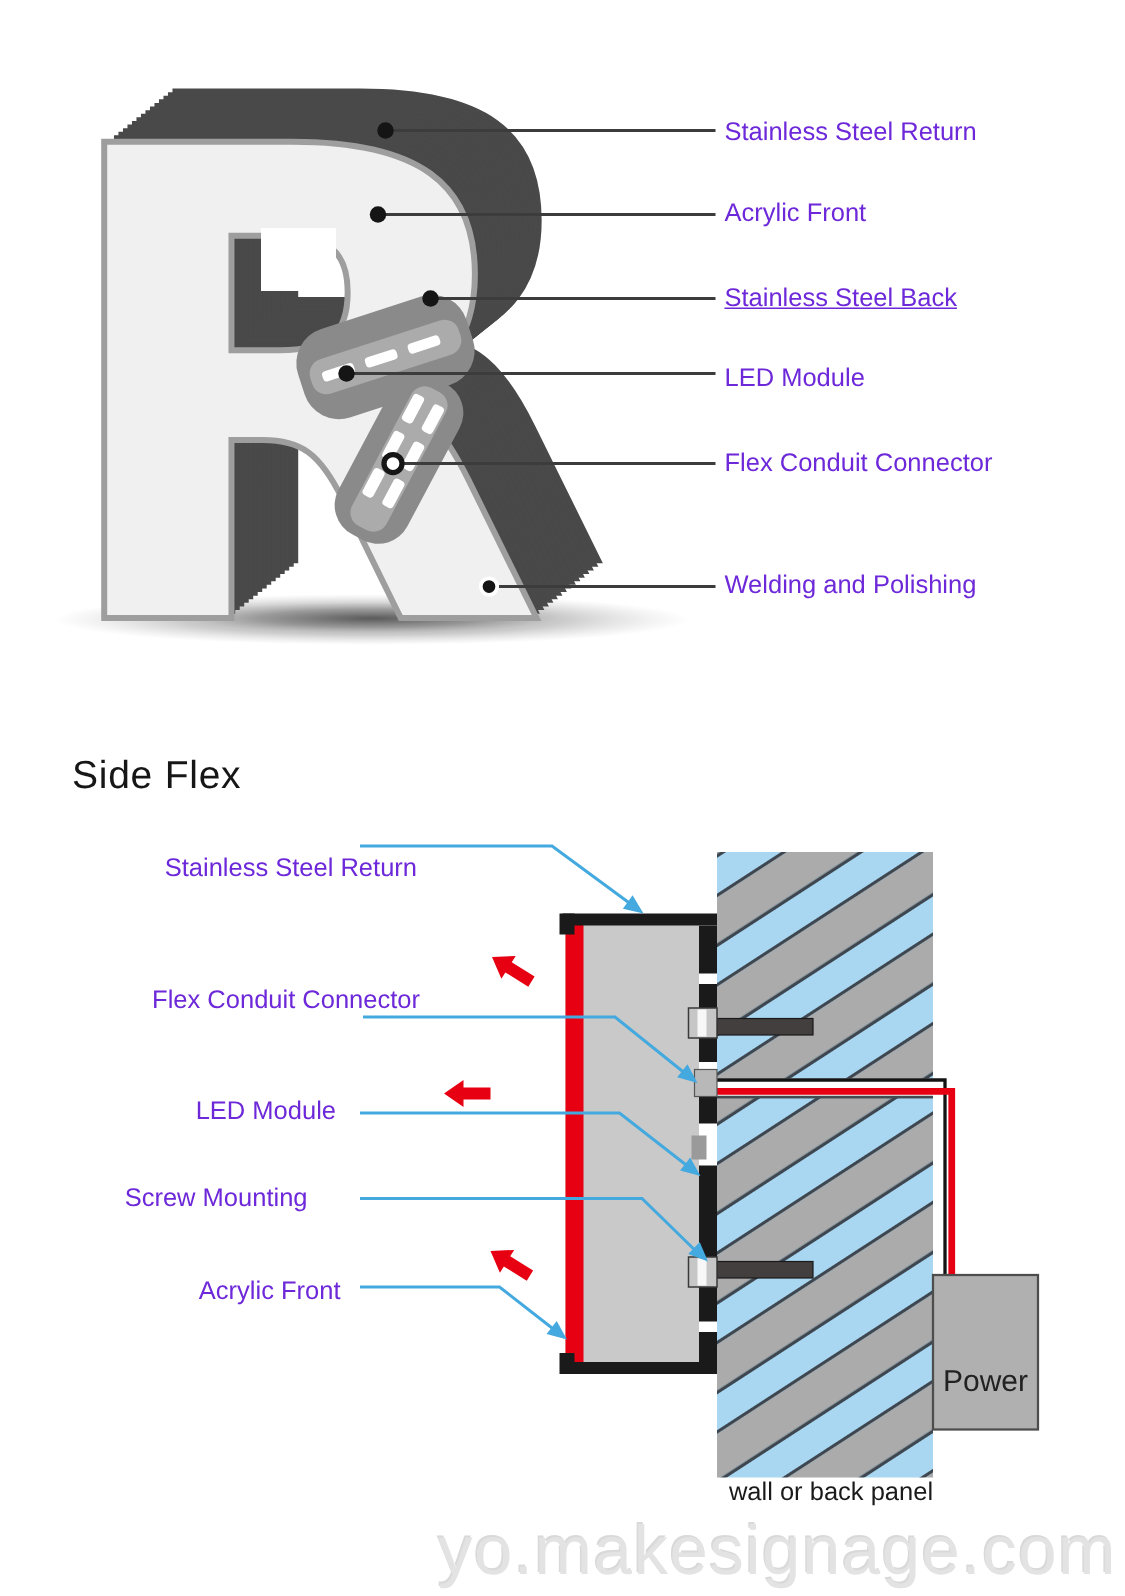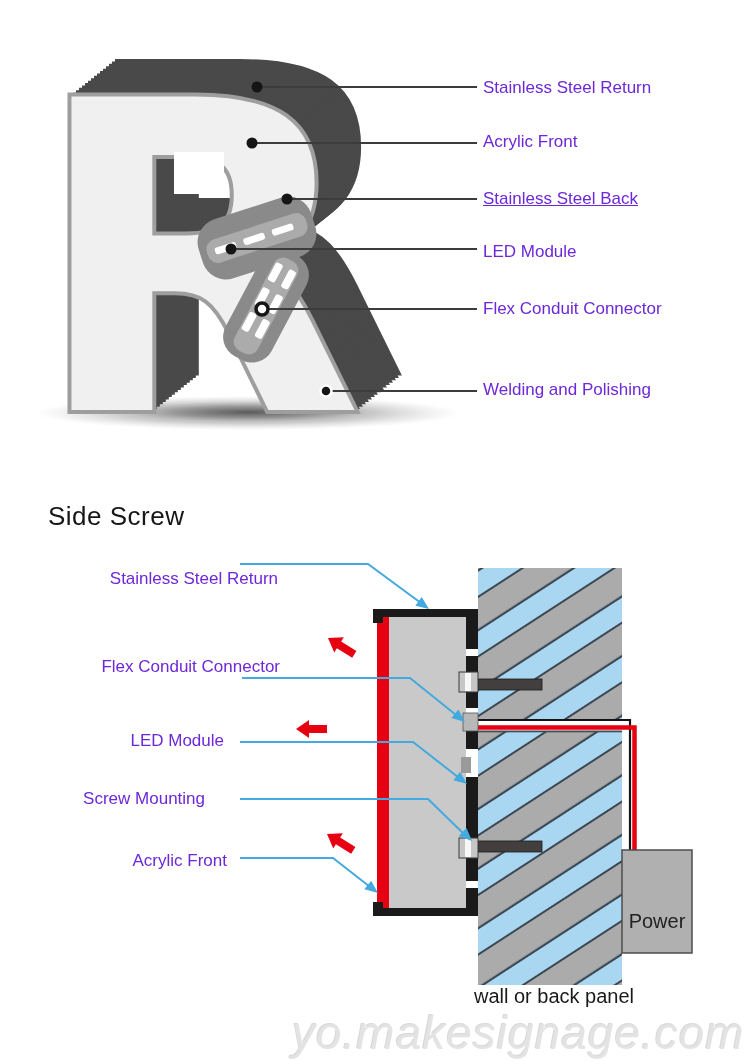--- a/index.html
+++ b/index.html
@@ -4,23 +4,23 @@
 <style>
   html,body{margin:0;padding:0;background:#fff;}
   #stage{position:relative;width:750px;height:1064px;background:#ffffff;overflow:hidden;
          font-family:"Liberation Sans","DejaVu Sans",sans-serif;}
   #art{position:absolute;left:0;top:0;z-index:1;}
   .txt{position:absolute;z-index:2;color:#1a1a1a;white-space:nowrap;}
   .view-title{font-size:26px;font-weight:500;letter-spacing:.5px;color:#161616;}
   .callout{font-size:17px;line-height:19px;color:#6d28d9;}
   .r-align{text-align:right;}
   #power-label{font-size:20px;width:70px;text-align:center;color:#222;}
-  #wall-label{font-size:20px;width:220px;text-align:center;}
+  #wall-label{font-size:17px;width:220px;text-align:center;}
   #watermark{font-size:46px;letter-spacing:1px;color:#e3e3e3;
-             text-shadow:1px 2px 0 #ffffff,-1px -1px 0 #d9d9d9;font-style:italic;}
+             text-shadow:1px 2px 0 #ffffff,-1px -1px 0 #d9d9d9;}
 </style>
 </head>
 <body>
 
 <div id="stage">
 
 <svg id="art" width="750" height="1064" viewBox="0 0 750 1064">
   <defs>
     <radialGradient id="shadowGrad" cx="50%" cy="50%" r="50%">
       <stop offset="0%" stop-color="#3a3a3a" stop-opacity="0.6"></stop>
@@ -171,21 +171,21 @@
 </svg>
 
 
 <div class="txt callout" style="left:483px;top:78px;">Stainless Steel Return</div>
 <div class="txt callout" style="left:483px;top:132px;">Acrylic Front</div>
 <div class="txt callout" style="left:483px;top:189px;text-decoration:underline;">Stainless Steel Back</div>
 <div class="txt callout" style="left:483px;top:242px;">LED Module</div>
 <div class="txt callout" style="left:483px;top:299px;">Flex Conduit Connector</div>
 <div class="txt callout" style="left:483px;top:380px;">Welding and Polishing</div>
 
-<div class="txt view-title" style="left:48px;top:501px;">Side Screw</div>
+<div class="txt view-title" style="left:48px;top:501px;">Side Flex</div>
 
 <div class="txt callout r-align" style="right:472px;top:569px;">Stainless Steel Return</div>
 <div class="txt callout r-align" style="right:470px;top:657px;">Flex Conduit Connector</div>
 <div class="txt callout r-align" style="right:526px;top:731px;">LED Module</div>
 <div class="txt callout r-align" style="right:545px;top:789px;">Screw Mounting</div>
 <div class="txt callout r-align" style="right:523px;top:851px;">Acrylic Front</div>
 
 <div class="txt" id="power-label" style="left:622px;top:910px;">Power</div>
 <div class="txt" id="wall-label" style="left:444px;top:985px;">wall or back panel</div>
 

